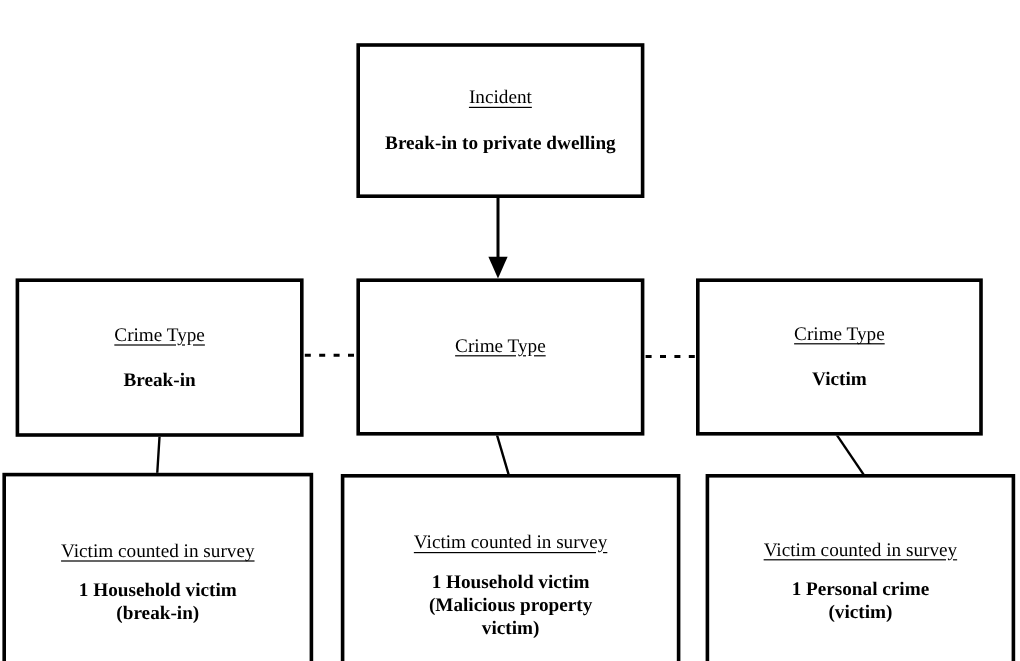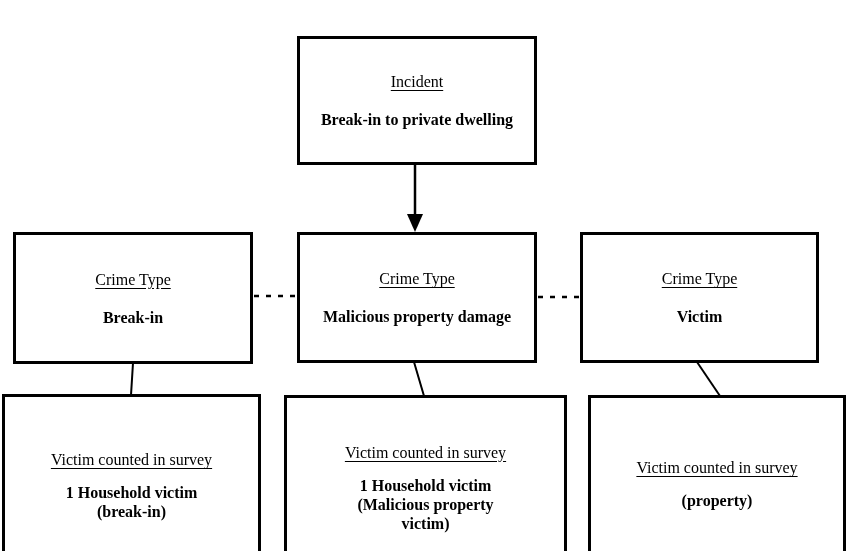--- a/index.html
+++ b/index.html
@@ -82,21 +82,20 @@
     <div class="body">Break-in to private dwelling</div>
   </div>
 
   <div class="box gap19 crimetype-left">
     <div class="heading">Crime Type</div>
     <div class="body">Break-in</div>
   </div>
 
   <div class="box gap19 crimetype-mid">
     <div class="heading">Crime Type</div>
-    <div class="body">Malicious property damage</div>
   </div>
 
   <div class="box gap19 crimetype-right">
     <div class="heading">Crime Type</div>
     <div class="body">Victim</div>
   </div>
 
   <div class="box gap14 victim-left">
     <div class="heading">Victim counted in survey</div>
     <div class="body">1 Household victim</div>
@@ -105,16 +104,17 @@
 
   <div class="box gap14 victim-mid">
     <div class="heading">Victim counted in survey</div>
     <div class="body">1 Household victim</div>
     <div class="body">(Malicious property</div>
     <div class="body">victim)</div>
   </div>
 
   <div class="box gap14 victim-right">
     <div class="heading">Victim counted in survey</div>
-    <div class="body">(property)</div>
+    <div class="body">1 Personal crime</div>
+    <div class="body">(victim)</div>
   </div>
 
 </div>
 
 </body></html>

